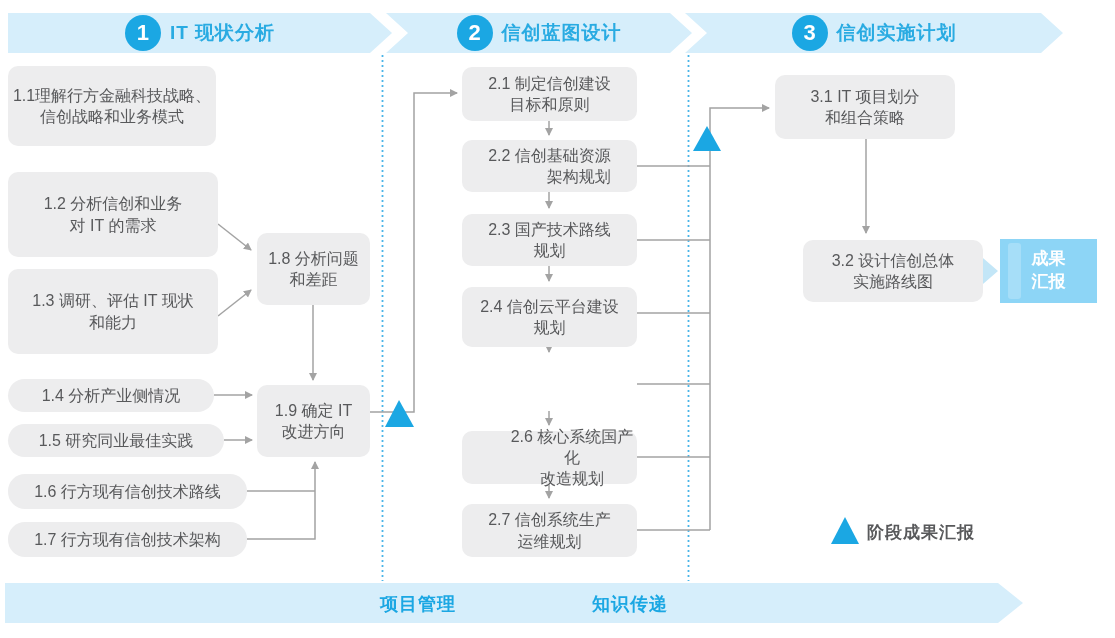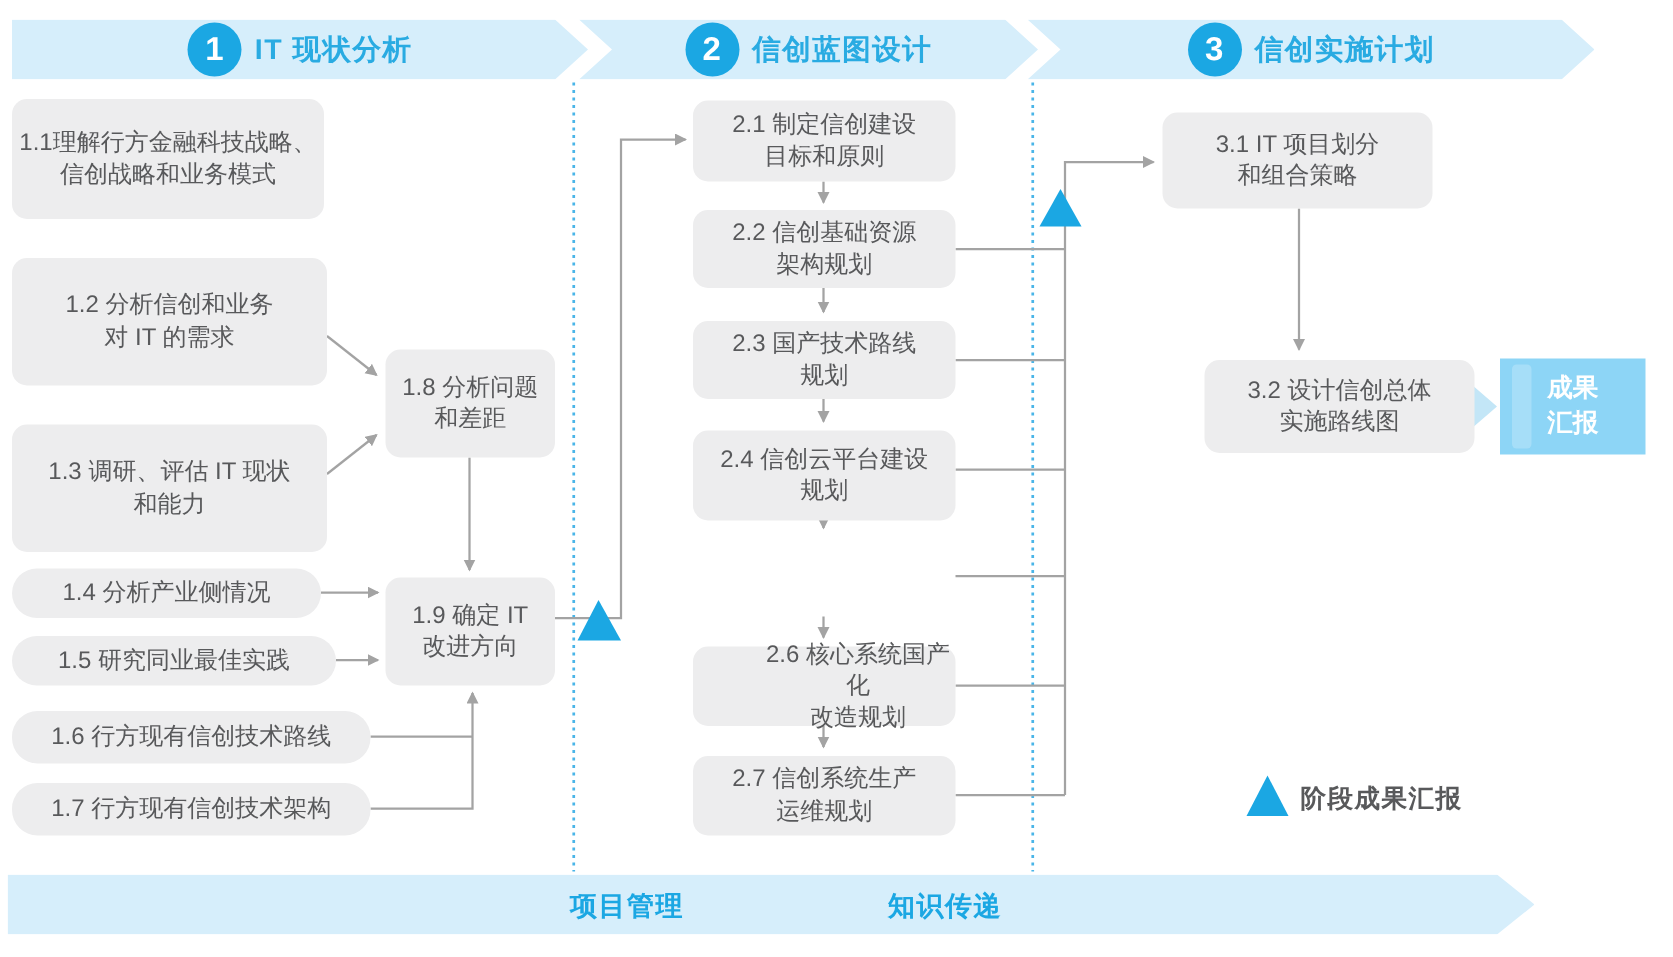--- a/index.html
+++ b/index.html
@@ -23,30 +23,30 @@
   .bottom-label.l2 { left:592px; }
 
   
   .fbox { position:absolute; background:#ededee; border-radius:10px; color:#58595b;
           font-size:16px; line-height:1.33; display:flex; align-items:center; justify-content:center;
           text-align:center; white-space:pre-line; }
   .pill { border-radius:17px; }
 
   .b11 { left:8px;  top:66px;  width:208px; height:80px; }
   .b12 { left:8px;  top:172px; width:210px; height:85px; }
-  .b13 { left:8px;  top:283px; width:210px; height:85px; }
+  .b13 { left:8px;  top:269px; width:210px; height:85px; }
   .b14 { left:8px;  top:379px; width:206px; height:33px; }
   .b15 { left:8px;  top:424px; width:216px; height:33px; }
   .b16 { left:8px;  top:474px; width:239px; height:35px; }
   .b17 { left:8px;  top:522px; width:239px; height:35px; }
   .b18 { left:257px; top:233px; width:113px; height:72px; }
   .b19 { left:257px; top:385px; width:113px; height:72px; }
 
   .b21 { left:462px; top:67px;  width:175px; height:54px; }
-  .b22 { left:462px; top:140px; width:175px; height:52px; }
+  .b22 { left:462px; top:140px; width:175px; height:52px;text-align:right; }
   .b23 { left:462px; top:214px; width:175px; height:52px; }
   .b24 { left:462px; top:287px; width:175px; height:60px; }
   .b25 { left:462px; top:358px; width:175px; height:53px; }
   .b26 { left:462px; top:431px; width:175px; height:53px;padding-left:45px; }
   .b27 { left:462px; top:504px; width:175px; height:53px; }
 
   .b31 { left:775px; top:75px;  width:180px; height:64px; }
   .b32 { left:775px; top:240px; width:180px; height:62px;margin-left:28px; }
 
   .result-box { position:absolute; left:1000px; top:239px; width:97px; height:64px;

